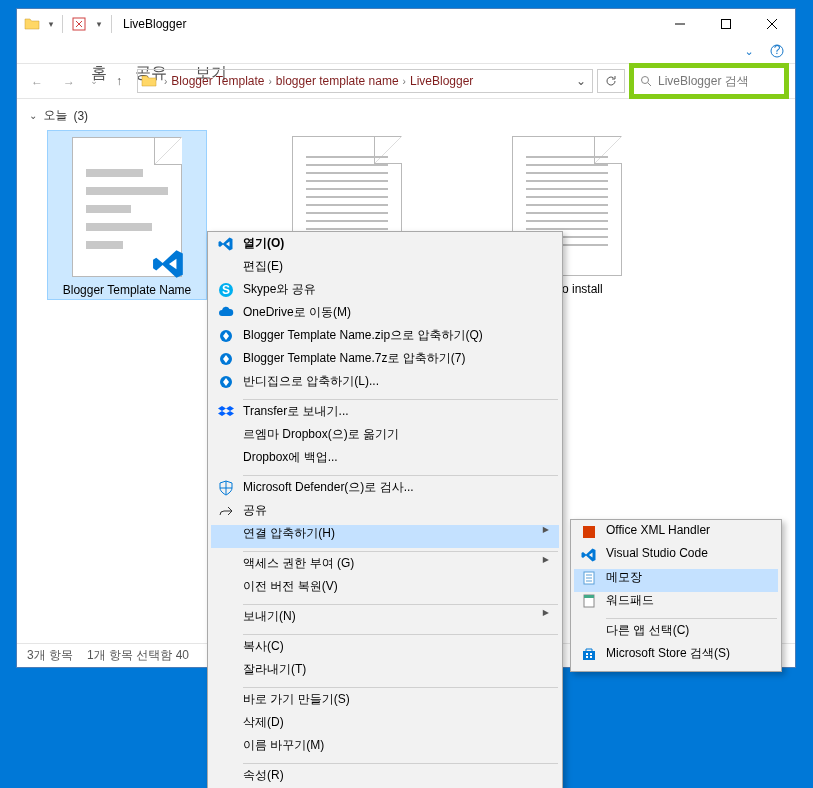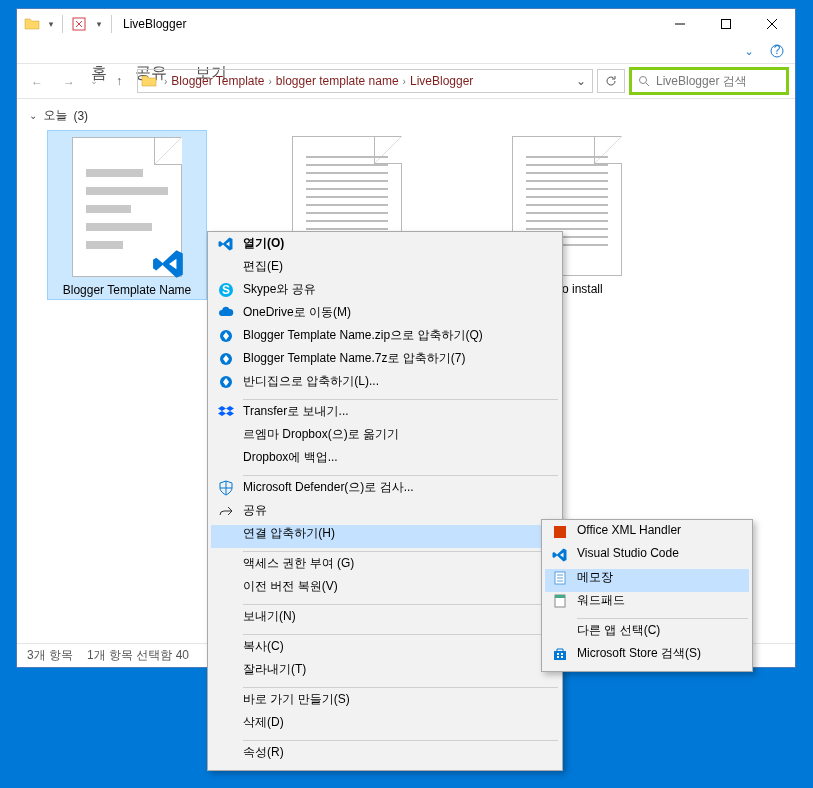--- a/index.html
+++ b/index.html
@@ -19,40 +19,40 @@
 .ribbon-help-btn { width: 24px; height: 20px; display: flex; align-items: center; justify-content: center; color: #1979ca; }
 .navbar { height: 36px; border-top: 1px solid #e5e5e5; border-bottom: 1px solid #e5e5e5; display: flex; align-items: center; padding: 0 6px; gap: 4px; }
 .nav-arrow { width: 28px; height: 24px; display: flex; align-items: center; justify-content: center; color: #999; }
 .nav-arrow.enabled { color: #555; }
 .address { flex: 1; height: 24px; border: 1px solid #ccc; display: flex; align-items: center; padding: 0 2px; }
 .addr-icon { width: 18px; height: 18px; display: flex; align-items: center; justify-content: center; margin-right: 4px; }
 .crumb { padding: 0 2px; color: #7f1d1d; }
 .crumb-sep { color: #777; padding: 0 2px; font-size: 10px; }
 .addr-drop { margin-left: auto; width: 18px; text-align: center; color: #555; }
 .refresh { width: 28px; height: 24px; border: 1px solid #ccc; display: flex; align-items: center; justify-content: center; }
-.search { width: 160px; height: 28px; border: 3px solid #84cc16; display: flex; align-items: center; padding: 0 6px; color: #777; gap: 6px; }
+.search { width: 160px; height: 36px; border: 5px solid #84cc16; display: flex; align-items: center; padding: 0 6px; color: #777; gap: 6px; }
 .content { position: relative; padding: 8px 12px; height: calc(100% - 30px - 24px - 36px - 24px); }
 .group-header { display: flex; align-items: center; gap: 6px; color: #333; margin-bottom: 6px; }
 .group-chevron { color: #555; font-size: 10px; }
 .items { display: flex; gap: 60px; padding-left: 18px; }
 .item { width: 160px; display: flex; flex-direction: column; align-items: center; gap: 4px; }
 .item.selected { background: #cce8ff; border: 1px solid #99d1ff; }
 .file-icon { width: 110px; height: 140px; position: relative; margin-top: 6px; }
 .page { position: absolute; inset: 0; background: #fff; border: 1px solid #b9b9b9; }
 .dog-ear { position: absolute; top: 0; right: 0; width: 28px; height: 28px; background: linear-gradient(135deg, transparent 49%, #ddd 50%, #fff 51%); border-left: 1px solid #b9b9b9; border-bottom: 1px solid #b9b9b9; }
 .lines { position: absolute; top: 32px; left: 14px; right: 14px; display: flex; flex-direction: column; gap: 10px; }
 .lines .ln { height: 8px; background: #c8c8c8; }
 .lines.thin .ln { height: 2px; background: #bdbdbd; }
 .lines.thin { top: 20px; gap: 6px; }
 .overlay-icon { position: absolute; right: -4px; bottom: -4px; width: 34px; height: 34px; }
 .item-label { text-align: center; padding: 2px 4px; }
 .statusbar { position: absolute; left: 0; right: 0; bottom: 0; height: 24px; border-top: 1px solid #e5e5e5; display: flex; align-items: center; padding: 0 10px; color: #555; gap: 14px; }
 .ctx-menu { position: absolute; background: #f2f2f2; border: 1px solid #a9a9a9; padding: 3px; box-shadow: 3px 3px 6px rgba(0,0,0,.25); }
 .ctx-menu.main { left: 207px; top: 231px; width: 356px; }
-.ctx-menu.sub { left: 541px; top: 519px; width: 212px; }
+.ctx-menu.sub { left: 570px; top: 519px; width: 212px; }
 .menu-item { height: 23px; display: flex; align-items: flex-start; padding: 0 30px 0 32px; position: relative; color: #000; }
 .menu-item:hover, .menu-item.hover { background: #c4e1ff; }
 .menu-sep { height: 1px; background: #d0d0d0; margin: 3px 1px 3px 32px; }
 .menu-icon { position: absolute; left: 6px; width: 18px; height: 18px; display: flex; align-items: center; justify-content: center; }
 .menu-arrow { position: absolute; right: 10px; color: #555; font-size: 10px; }
 svg { display: block; }
 </style>
 </head>
 <body>
 
@@ -334,20 +334,23 @@
     <div class="menu-item">
       <span>잘라내기(T)</span>
     </div>
     <div class="menu-sep"></div>
     <div class="menu-item">
       <span>바로 가기 만들기(S)</span>
     </div>
     <div class="menu-item">
       <span>삭제(D)</span>
     </div>
+    <div class="menu-item">
+      <span>이름 바꾸기(M)</span>
+    </div>
     <div class="menu-sep"></div>
     <div class="menu-item">
       <span>속성(R)</span>
     </div>
   </div>
 <div class="ctx-menu sub" id="ctx-sub">
     <div class="menu-item">
       <span class="menu-icon">
         <svg width="16" height="16">
           <rect x="2" y="2" width="12" height="12" fill="#d83b01"></rect>

